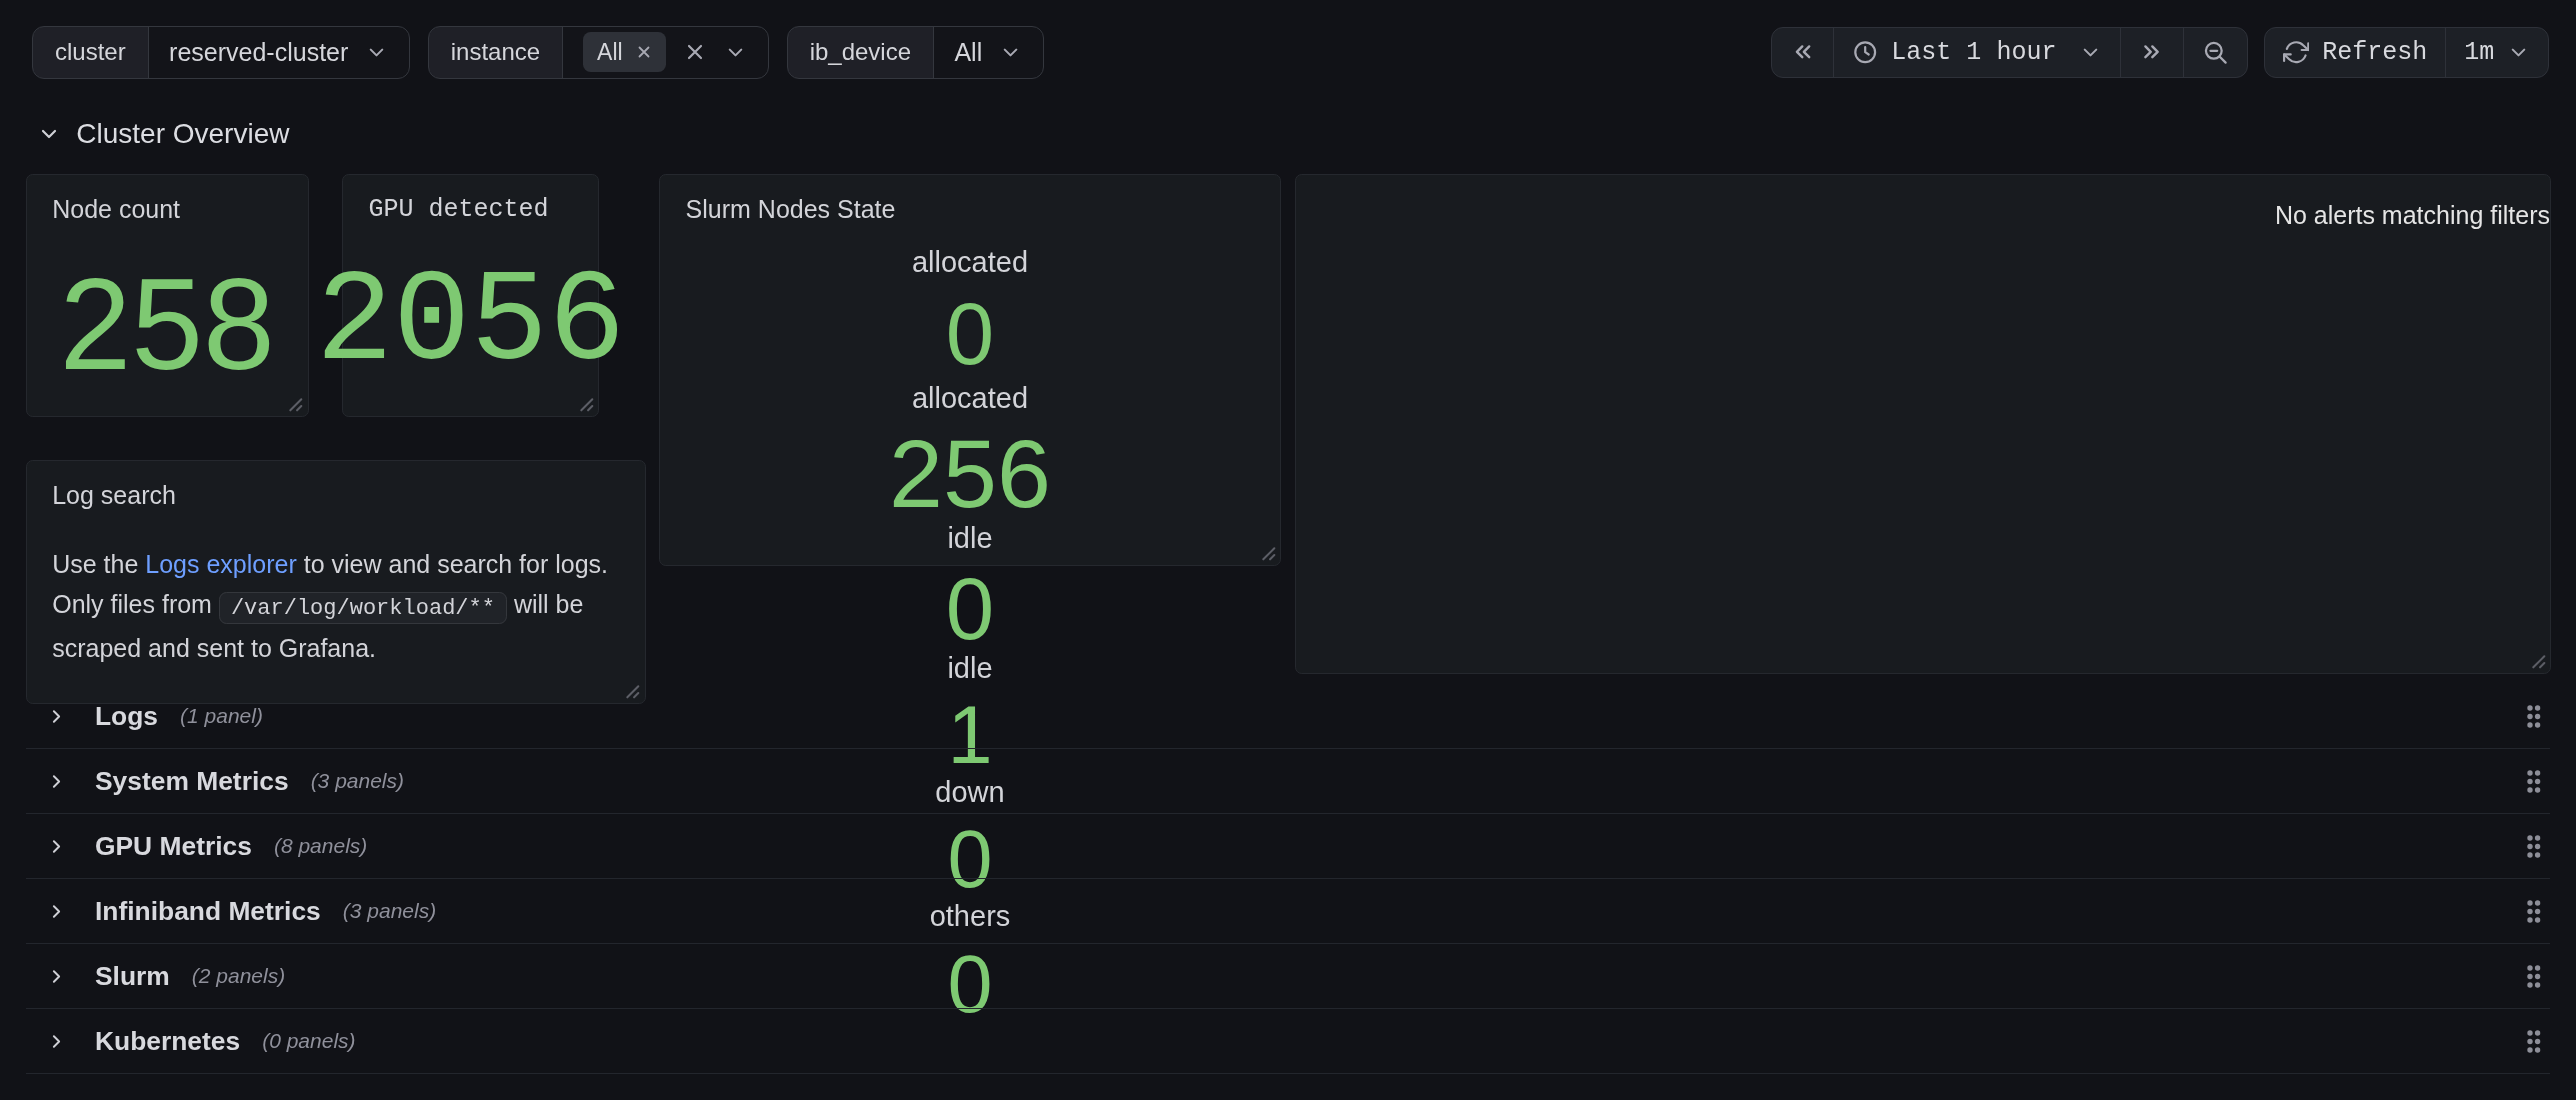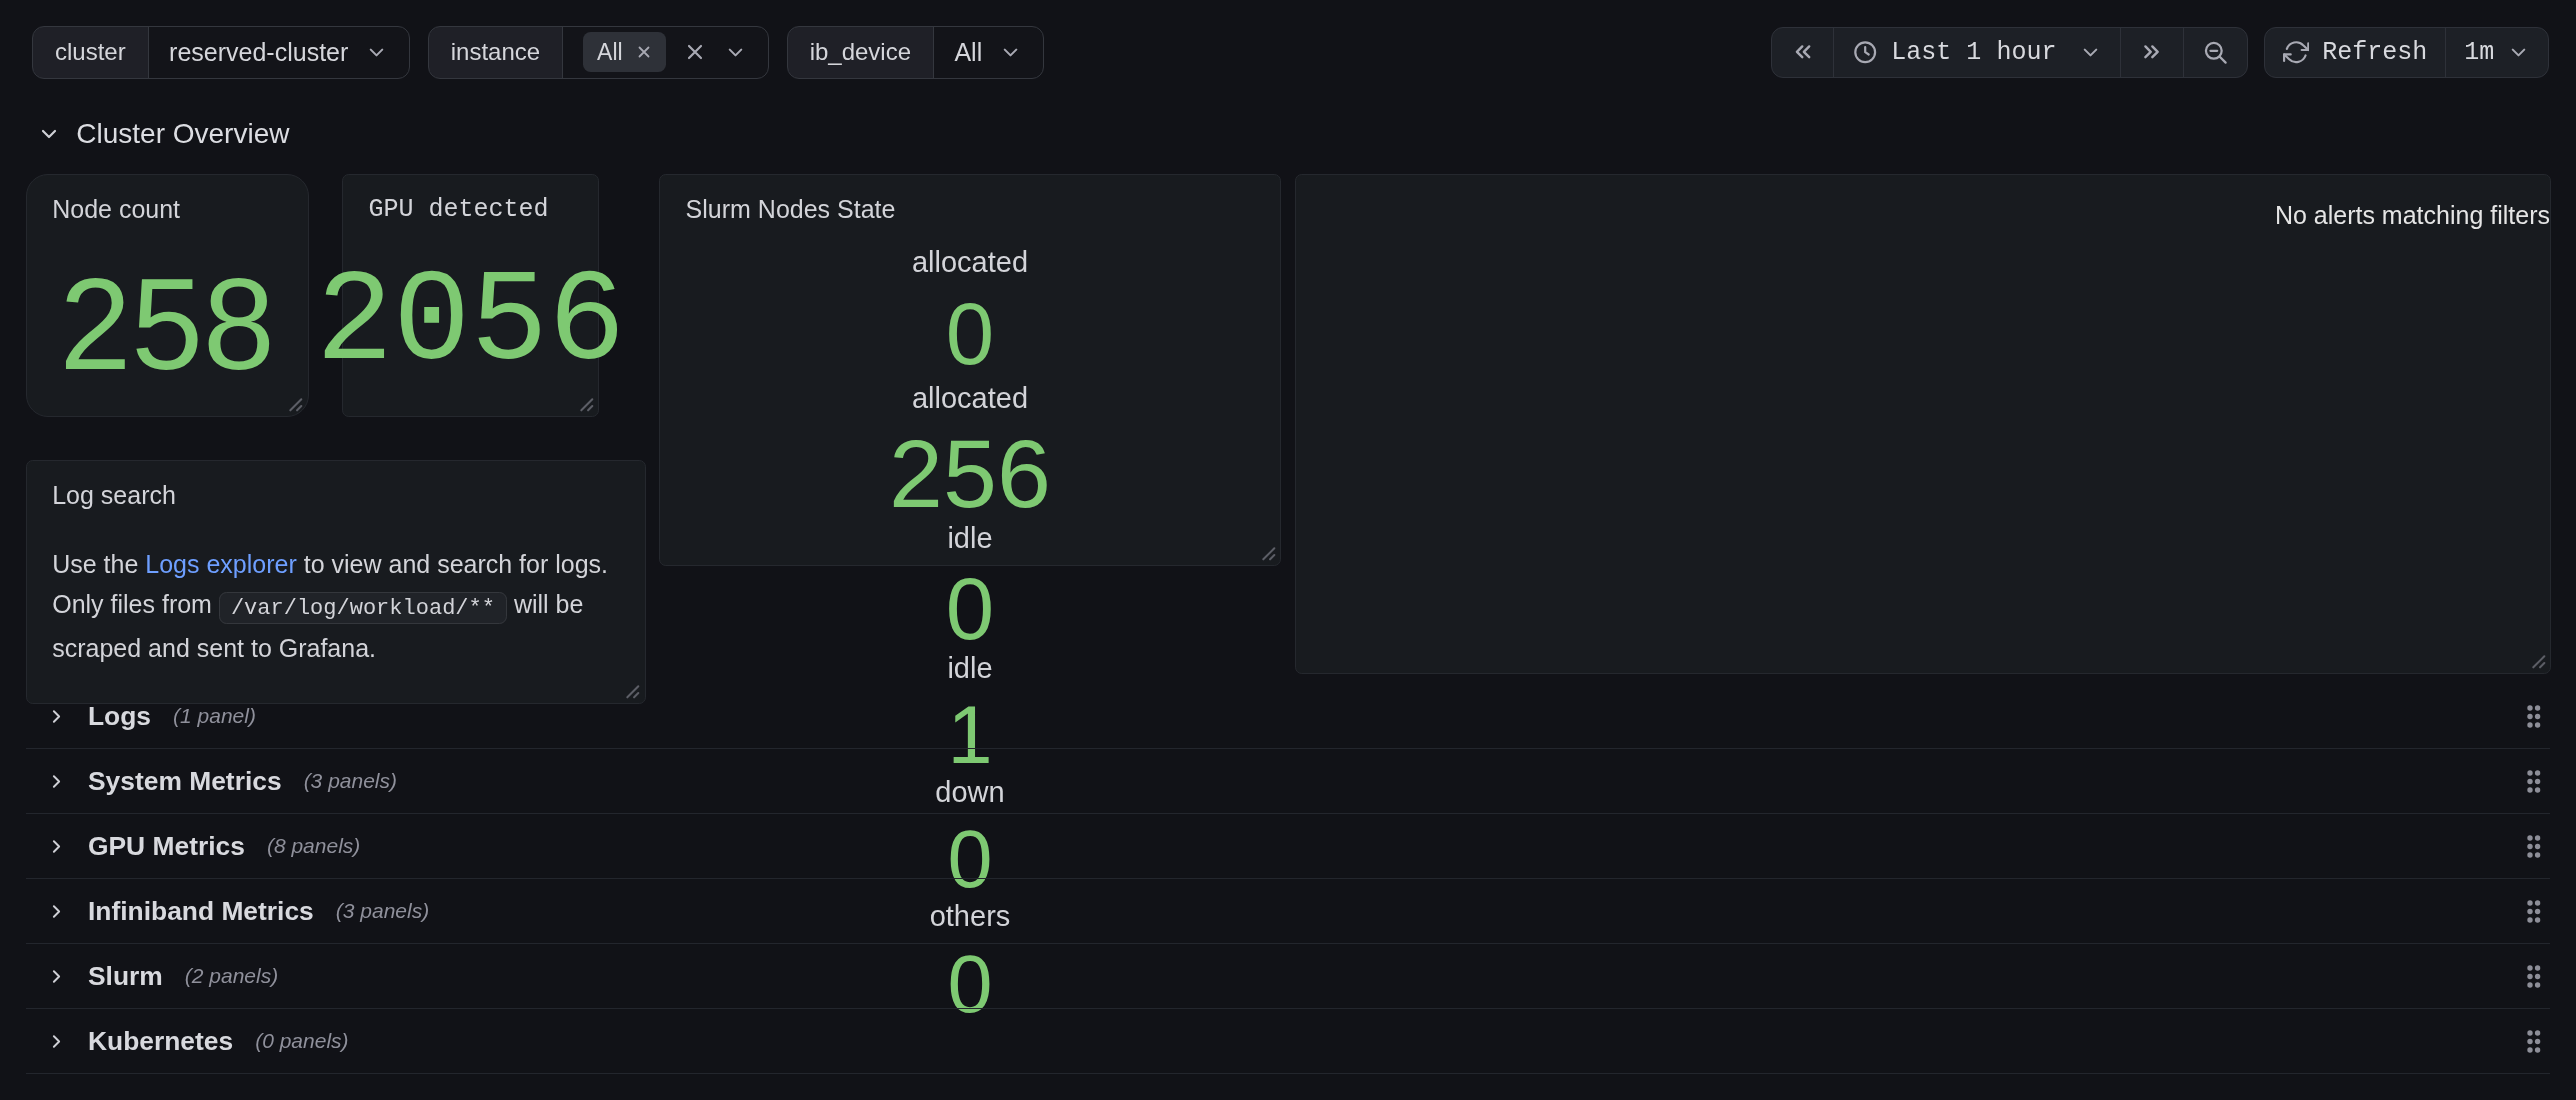--- a/index.html
+++ b/index.html
@@ -63,21 +63,21 @@
   
   .panel{
     position:absolute;box-sizing:border-box;
     background:#181b1f;border:0.9px solid #25282e;border-radius:6.8px;
     display:flex;flex-direction:column;
   }
   .panel-title{
     padding:20.4px 25.6px 0;font-size:25px;font-weight:500;color:#d3d4d9;
     cursor:pointer;flex:0 0 auto;white-space:nowrap;
   }
-  .p-node{left:25.6px;top:174px;width:283px;height:243px;border-radius:22px;}
+  .p-node{left:25.6px;top:174px;width:283px;height:243px;}
   .p-gpu{left:342px;top:174px;width:257px;height:243px;font-family:Liberation Mono, monospace;}
   .p-slurm{left:659px;top:174px;width:622px;height:392px;}
   .p-alerts{left:1295px;top:174px;width:1256px;height:500px;}
   .p-log{left:25.6px;top:430px;width:620px;height:244px;margin-top:30px;}
 
   .big-stat{
     flex:1;display:flex;align-items:flex-end;justify-content:center;
     padding-bottom:27px;
     font-size:129px;font-weight:500;line-height:1;color:#7ec972;
   }
@@ -108,21 +108,21 @@
   }
 
   .resize-handle{position:absolute;right:4.3px;bottom:4.3px;cursor:nwse-resize;}
 
   
   .rows{position:absolute;left:25.6px;right:25.6px;top:684px;}
   .row{
     height:64px;display:flex;align-items:center;
     border-bottom:0.9px solid #23262d;padding-left:20.4px;cursor:pointer;
   }
-  .row-title{font-size:26.4px;font-weight:700;color:#d8d9de;margin-left:21px;}
+  .row-title{font-size:26.4px;font-weight:700;color:#d8d9de;margin-left:28px;}
   .row-count{font-size:21px;font-style:italic;color:#8f909b;margin-left:22px;}
   .row-spacer{flex:1;}
   .drag{margin-right:6.8px;cursor:grab;}
 </style>
 </head>
 <body>
 
 <div class="topbar">
   <div class="filters">
 

